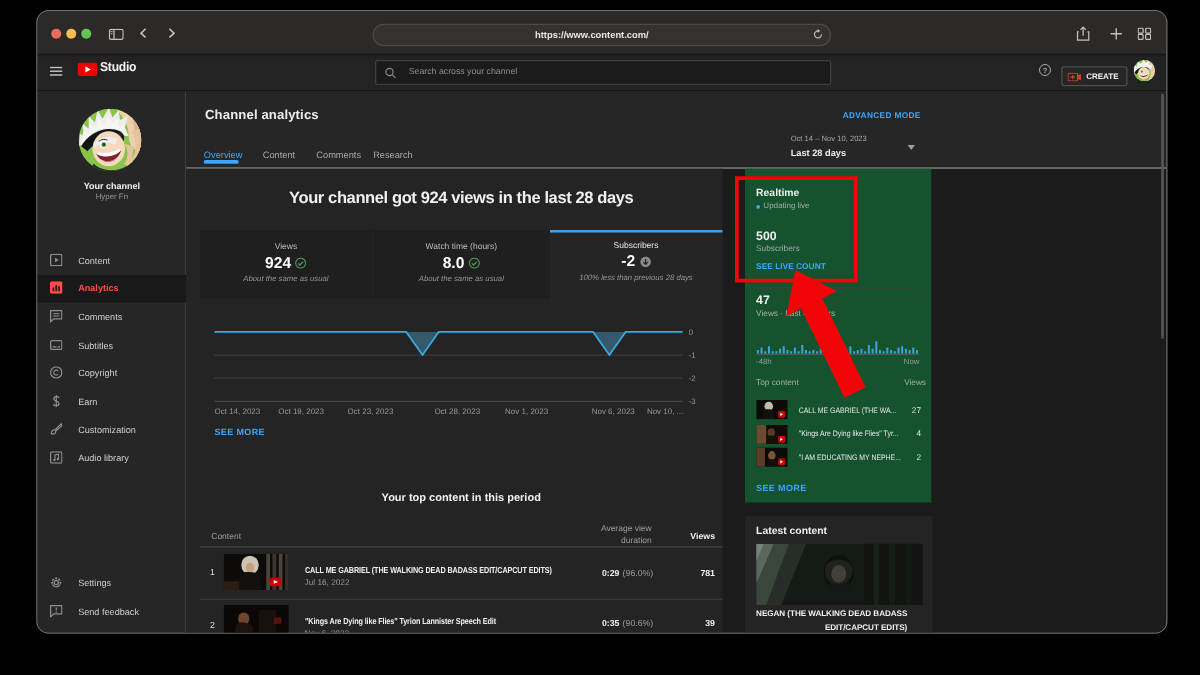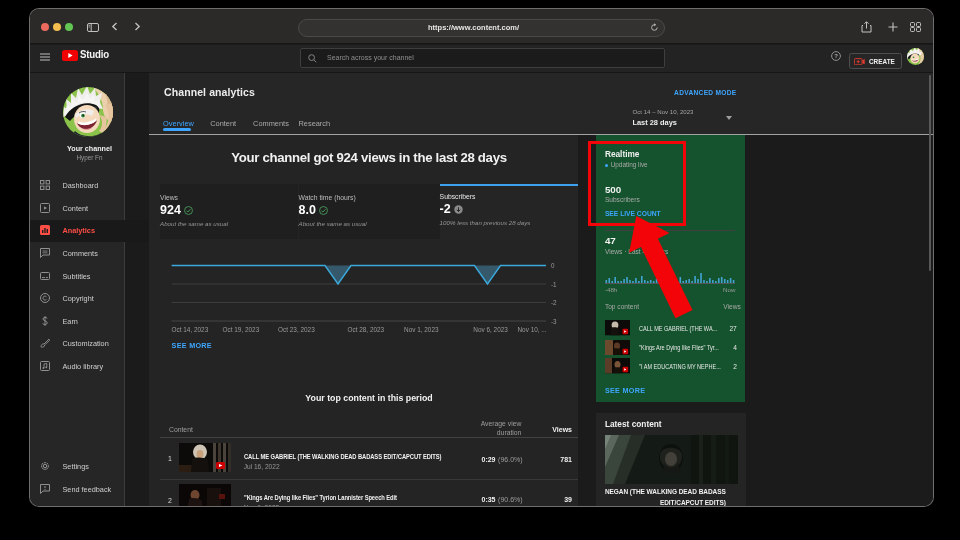--- a/index.html
+++ b/index.html
@@ -10,33 +10,33 @@
 #tbar{position:absolute;left:0;top:0;width:903px;height:35px;background:#2b2a29;border-bottom:1px solid #161616;}
 .tl{position:absolute;top:13.9px;width:8px;height:8px;border-radius:50%;}
 #urlbar{position:absolute;left:267.5px;top:9.5px;width:367px;height:18px;border-radius:9px;background:#343231;border:1px solid #4c4a49;color:#e8e6e4;font-size:7.5px;font-weight:bold;text-align:center;line-height:16.5px;padding-right:15px;}
 
 #sbar{position:absolute;left:0;top:36px;width:903px;height:28px;background:#232323;border-bottom:1px solid #161616;}
 #searchbox{position:absolute;left:270px;top:3px;width:365px;height:19.5px;border:1px solid #3e3e3e;border-radius:2px;background:#1b1b1b;}
 #searchbox span{position:absolute;left:26px;top:5px;font-size:7px;color:#8f8f8f;}
 #createbtn{position:absolute;left:818.5px;top:7.5px;width:53px;height:16px;border:1px solid #4e4e4e;border-radius:2.5px;background:#262626;}
 #createbtn .ct{position:absolute;left:19.5px;top:4.6px;font-size:6.4px;font-weight:bold;color:#f1f1f1;}
 
-#side{position:absolute;left:0;top:64px;width:95px;height:433px;background:#262626;border-right:1px solid #3d3d3d;}
+#side{position:absolute;left:0;top:64px;width:119px;height:433px;background:#262626;border-right:1px solid #3d3d3d;}
 .mitem{position:absolute;left:0;width:119px;height:22.6px;color:#cfcfcf;font-size:7.3px;}
 .mitem .lbl{position:absolute;left:32.5px;top:6.8px;}
 .mitem svg{position:absolute;left:10px;top:5.8px;}
 .msel{background:#191919;color:#ff4e45;}
 
 #mhead{position:absolute;left:119px;top:64px;width:784px;height:61.5px;background:#262626;border-bottom:1px solid #a3a3a3;}
 #mhead h1{position:absolute;left:15px;top:13px;font-size:10.5px;color:#ededed;letter-spacing:.1px;}
 .tab{position:absolute;top:45.8px;font-size:7.4px;color:#aaa;}
 
 #content{position:absolute;left:119px;top:125.5px;width:784px;height:371.5px;background:#1b1b1b;}
 #card{position:absolute;left:11px;top:49.5px;width:418px;height:168px;background:#242424;}
-.statcell{position:absolute;top:0;height:54.5px;background:#1f1f1f;text-align:left;}
+.statcell{position:absolute;top:0;height:54.5px;background:#1f1f1f;text-align:center;}
 .statcell .t1{font-size:6.8px;color:#bdbdbd;margin-top:9.5px;}
 .statcell .t2{font-size:12.5px;color:#fff;font-weight:bold;margin-top:2.5px;}
 .statcell .t3{font-size:6.2px;color:#969696;font-style:italic;margin-top:3px;}
 .seemore{font-size:7.2px;font-weight:bold;color:#3ea6ff;letter-spacing:.3px;}
 
 .thc{color:#9e9e9e;font-size:6.8px;}
 .rowtitle{font-size:6.9px;font-weight:bold;color:#f1f1f1;letter-spacing:-0.1px;white-space:nowrap;transform:scaleX(.84);transform-origin:left;}
 .rowsub{font-size:6.6px;color:#969696;}
 
 #rtcard{position:absolute;left:446.8px;top:0.5px;width:149.2px;height:267px;background:#14532d;}
@@ -164,31 +164,20 @@
         <path d="M14 36 C18 45 31 44 34 33 C29 38 20 40 14 36 Z" fill="#7c2230"></path>
         <path d="M15 36.5 C21 39.5 29 38 33.5 33.5 L33 31.5 C28 35 20 36.5 16 34.5 Z" fill="#fdfdfd"></path>
         <path d="M18 41 C22 43.5 27 43 30 40 C26 42 21 42.5 18 41 Z" fill="#c96a74"></path>
         <path d="M12 44 C18 50 30 51 38 46 L40 50 L8 50 Z" fill="#20242c"></path>
         <path d="M36 28 C40 32 40 40 36 44 L42 47 L44 30 Z" fill="#e5c49e"></path>
       </g>
     </svg>
     <div class="abs" style="left:0;top:70.5px;width:119px;text-align:center;font-size:7.2px;font-weight:bold;color:#f1f1f1;">Your channel</div>
     <div class="abs" style="left:0;top:81px;width:119px;text-align:center;font-size:6.3px;color:#9a9a9a;">Hyper Fn</div>
 
-    <div class="mitem" style="top:101.5px;">
-        <svg width="10" height="10" viewBox="0 0 10 10">
-          <g fill="none" stroke="#909090" stroke-width="1">
-            <rect x="0.5" y="0.5" width="3.4" height="3.4"></rect>
-            <rect x="6.1" y="0.5" width="3.4" height="3.4"></rect>
-            <rect x="0.5" y="6.1" width="3.4" height="3.4"></rect>
-            <rect x="6.1" y="6.1" width="3.4" height="3.4"></rect>
-          </g>
-        </svg>
-        <span class="lbl">Dashboard</span>
-      </div>
     <div class="mitem" style="top:124.1px;">
         <svg width="10" height="10" viewBox="0 0 10 10">
           <rect x="0.5" y="0.5" width="9" height="9" rx="1" fill="none" stroke="#909090"></rect>
           <path d="M4 3.2 L7 5 L4 6.8 Z" fill="#909090"></path>
         </svg>
         <span class="lbl">Content</span>
       </div>
     <div class="mitem msel" style="top:146.7px;">
         <svg width="10" height="10" viewBox="0 0 10 10">
           <rect x="0" y="0" width="10" height="10" rx="1.5" fill="#ff4e45"></rect>

